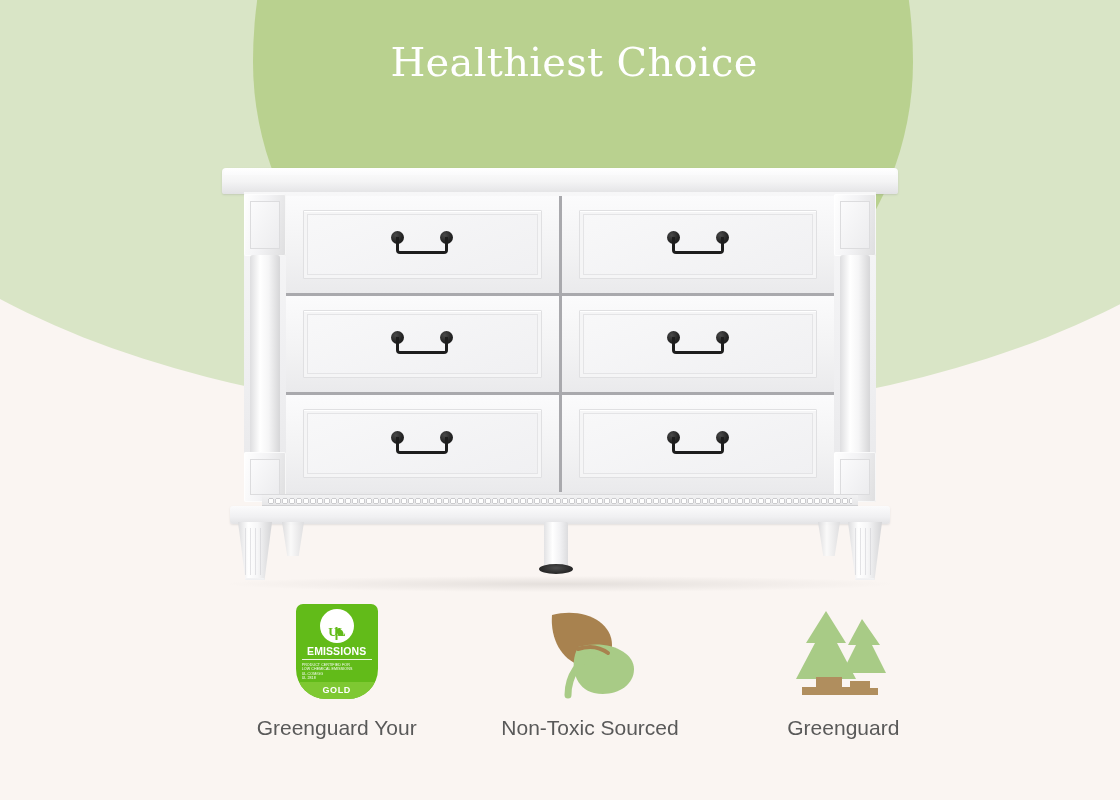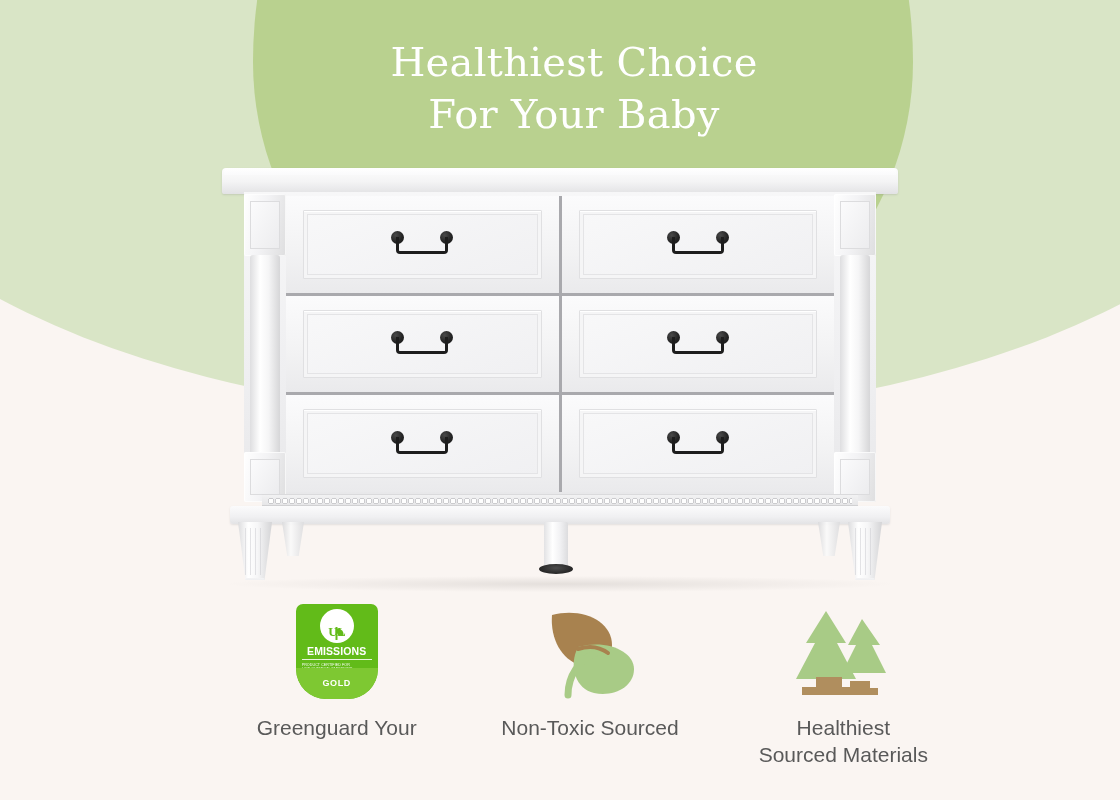--- a/index.html
+++ b/index.html
@@ -316,42 +316,41 @@
     width:70px;
     color:#ffffff;
     font-size:3.6px;
     line-height:4.6px;
     letter-spacing:0.1px;
     text-align:left;
     font-family:"Liberation Sans", sans-serif;
   }
   .gg-gold-band {
     position:absolute; left:0; right:0; bottom:0;
-    height:31px;
+    height:17px;
     background:#7ec832;
     display:flex; align-items:center; justify-content:center;
     border-radius:0 0 30px 30px;
   }
   .gg-gold-band .gold-text {
     color:#ffffff; font-size:9px; font-weight:bold; letter-spacing:0.6px;
   }
 
   svg { display:block; }
 </style>
 </head>
 <body>
 
 <div class="stage">
 
   <div class="blob-pale"></div>
   <div class="blob-deep"></div>
 
   <div class="headline">
     <span class="ln">Healthiest Choice</span>
-    <span class="ln">For Your Baby</span>
   </div>
 
   <div class="floor-shadow"></div>
 
   <div class="dresser">
 
     <div class="top-slab"></div>
     <div class="case"></div>
 
     <div class="drawers">
@@ -492,20 +491,19 @@
 
           <path d="M38 8 L18 40 L27 40 L8 76 L68 76 L49 40 L58 40 Z" fill="#a8cb86"></path>
 
           <rect x="28" y="74" width="26" height="12" fill="#b08e5e"></rect>
           <rect x="14" y="84" width="54" height="8" fill="#b08e5e"></rect>
           <rect x="62" y="78" width="20" height="9" fill="#b08e5e"></rect>
           <rect x="56" y="85" width="34" height="7" fill="#b08e5e"></rect>
         </svg>
       </div>
       <div class="caption">
-        <div>Healthiest</div>
-        <div>Sourced Materials</div>
+        <div>Greenguard</div>
       </div>
     </div>
 
   </div>
 
 </div>
 
 </body></html>

